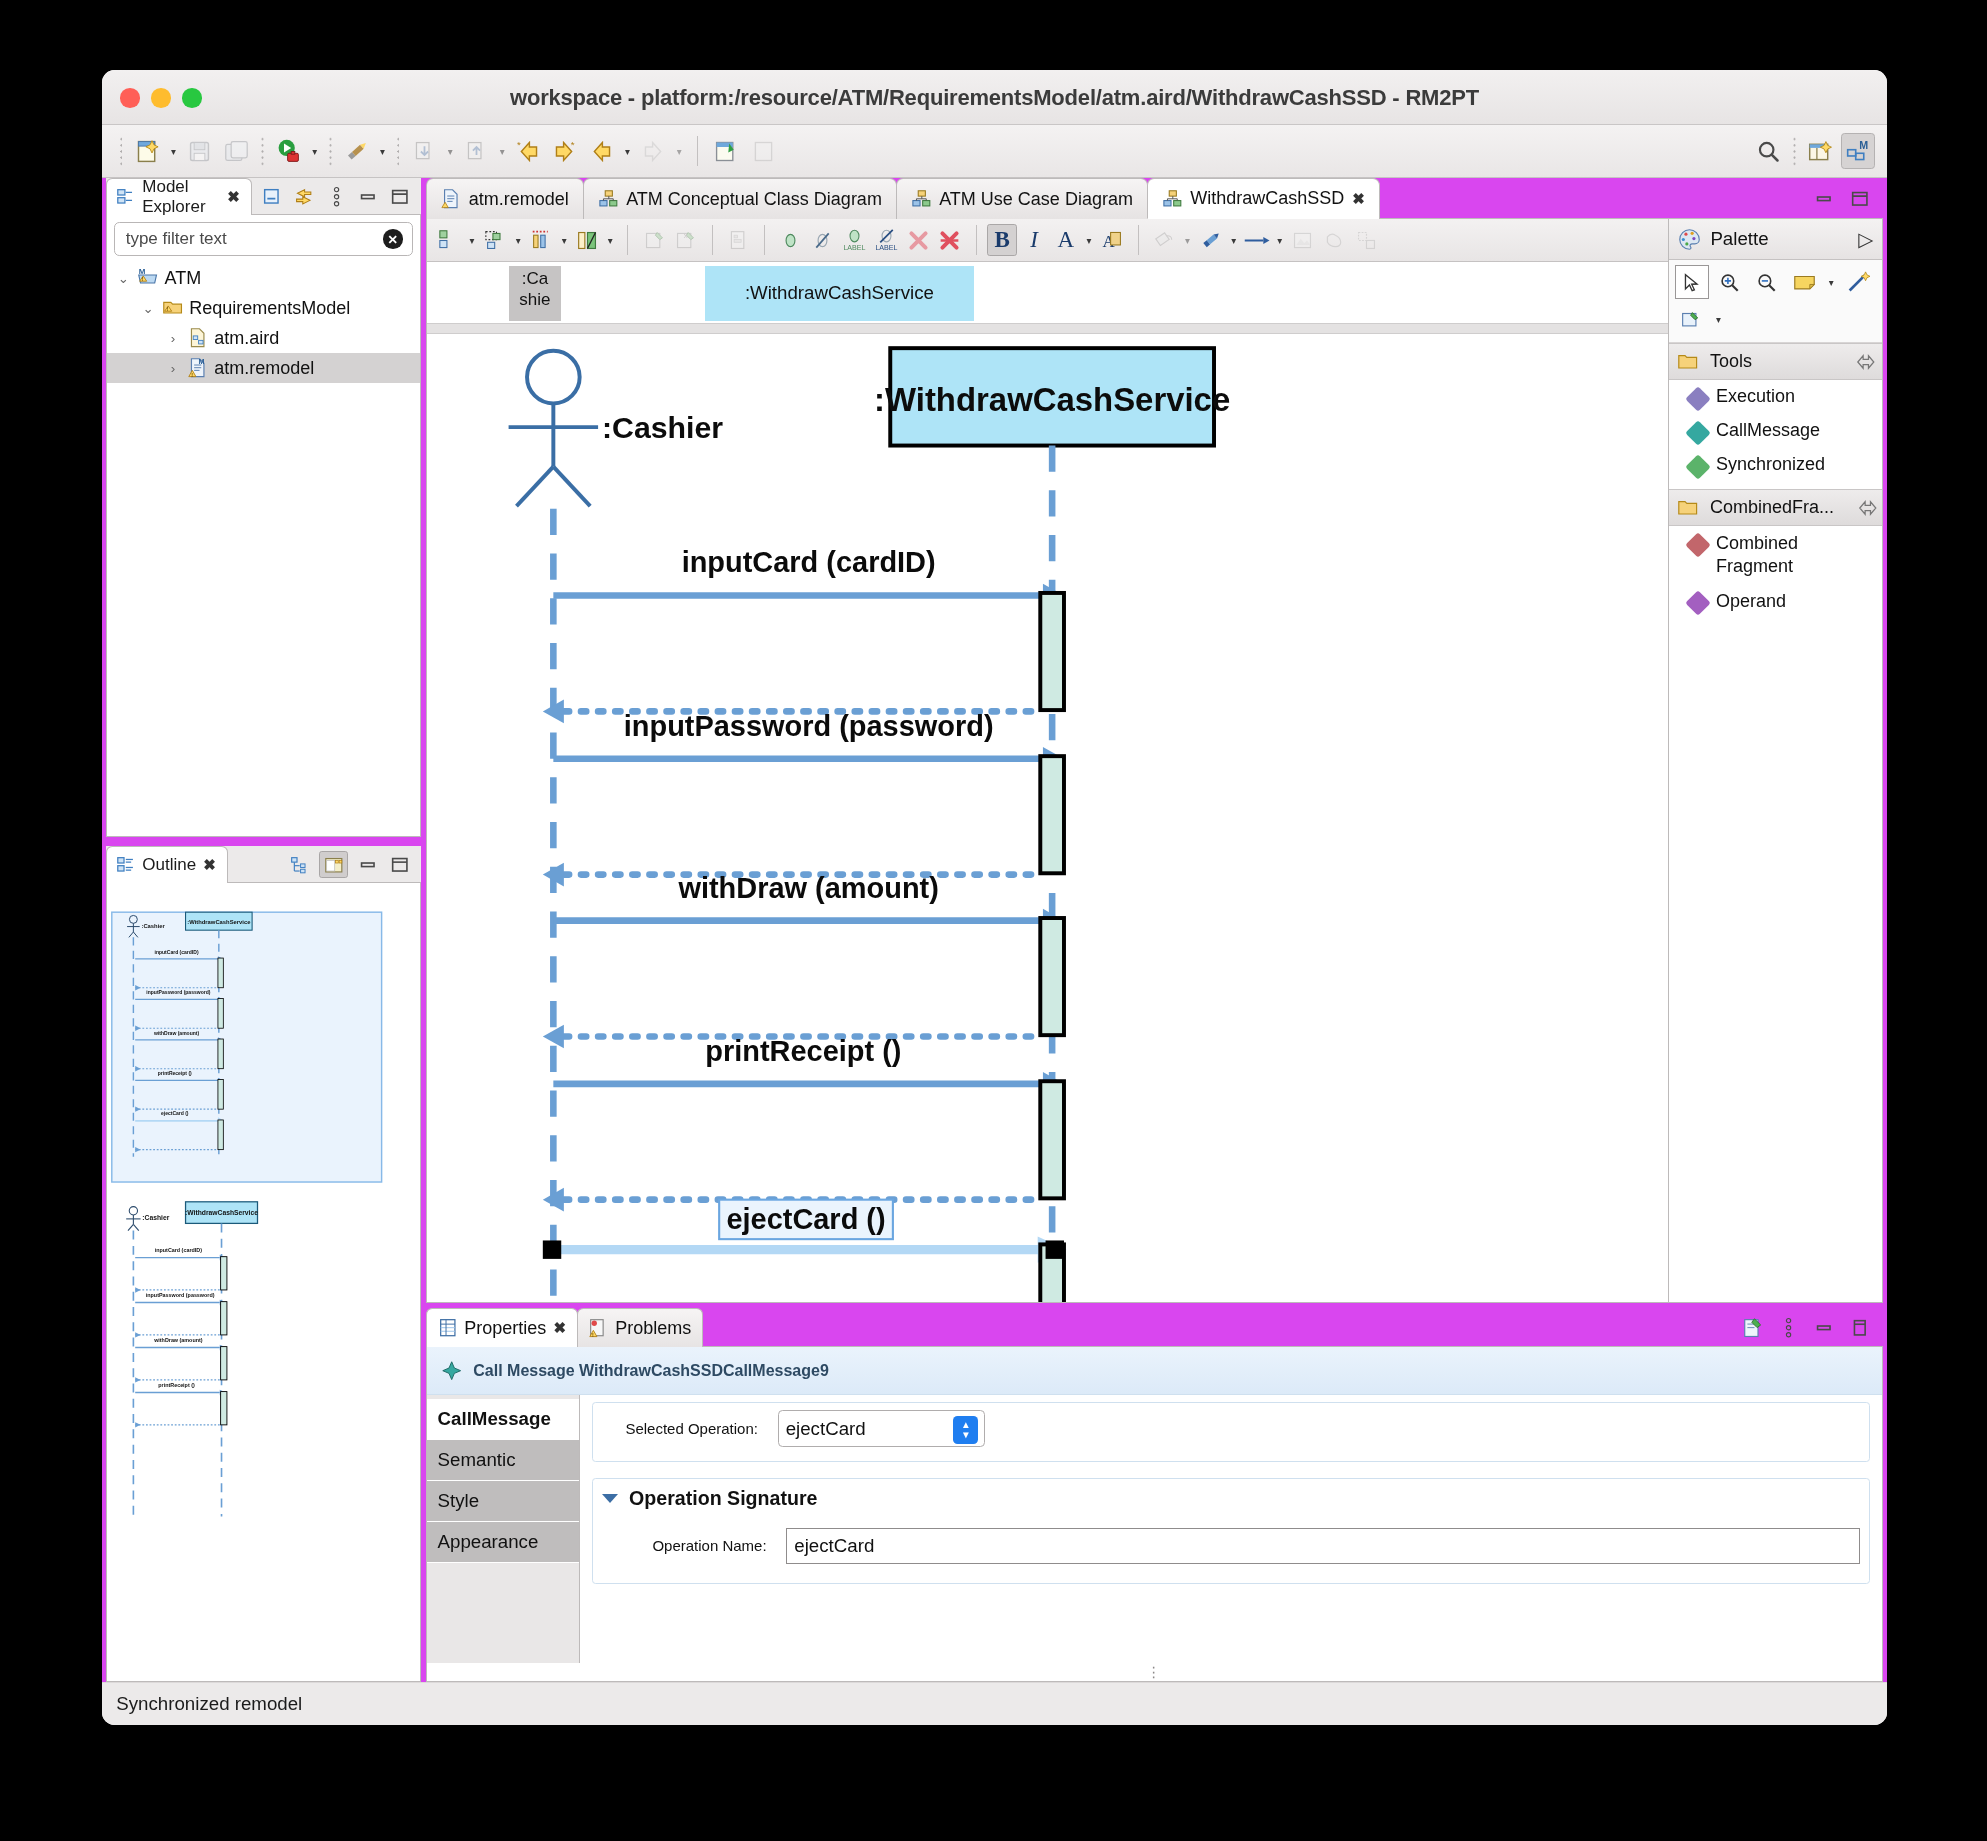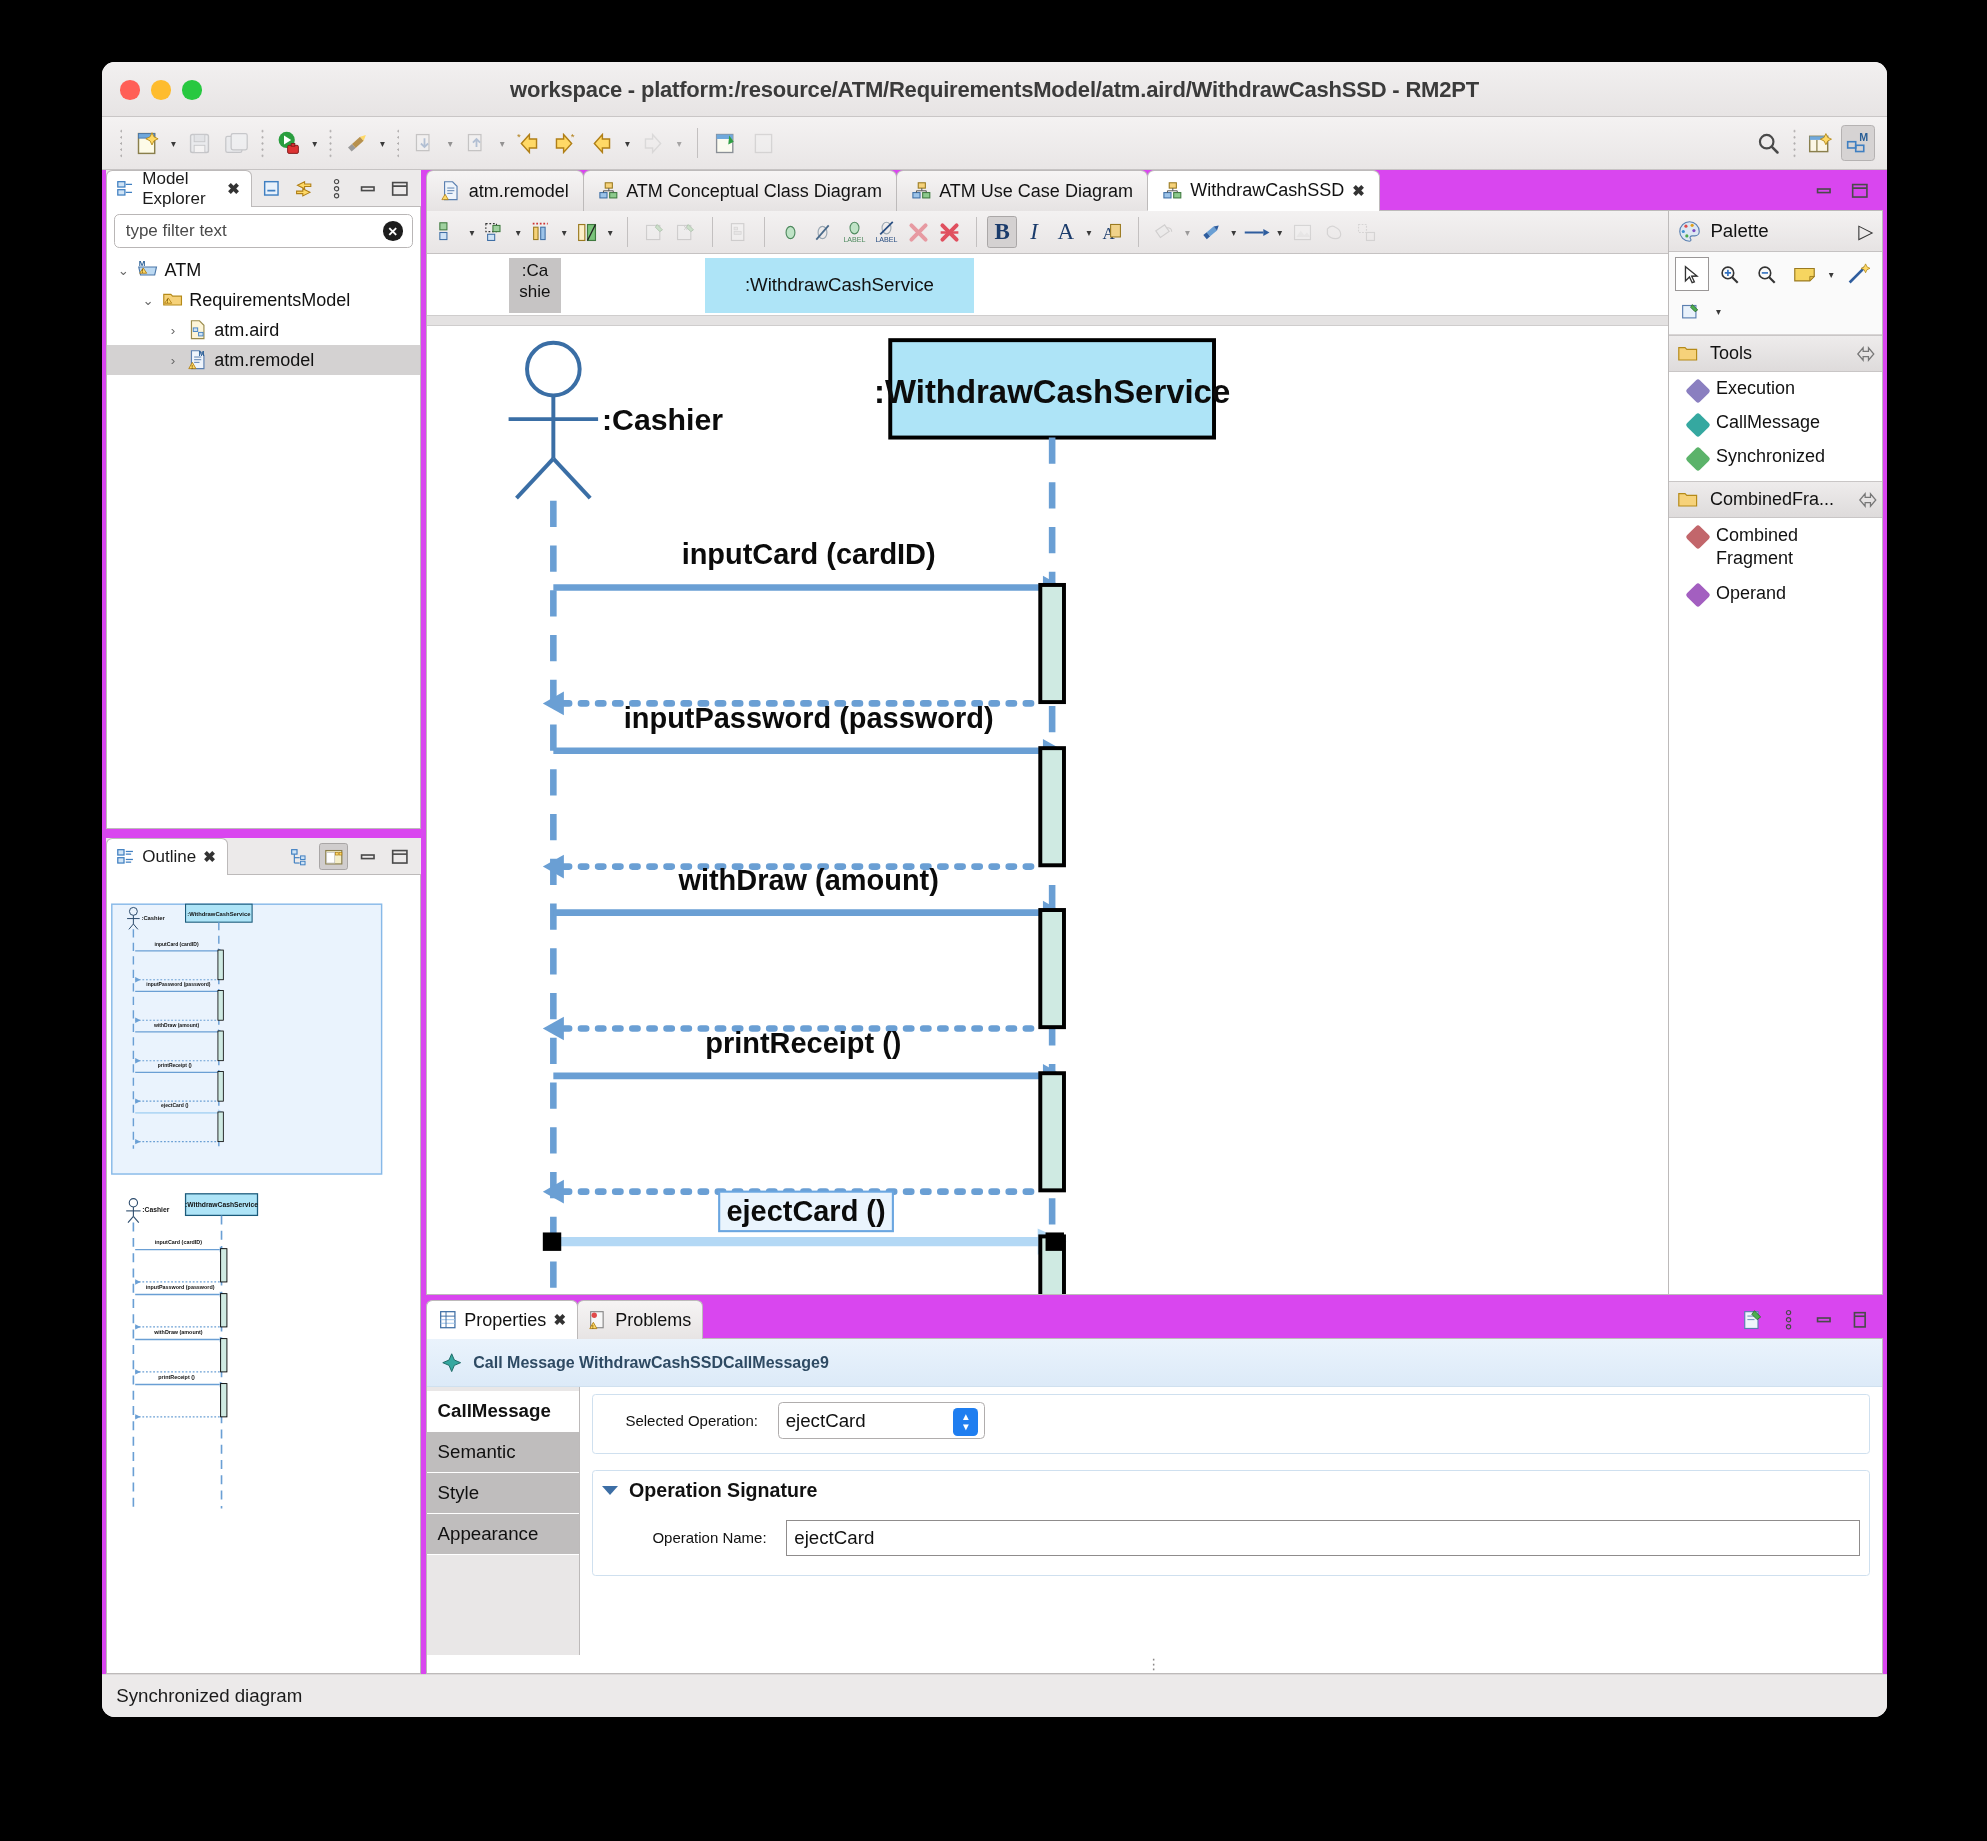--- a/index.html
+++ b/index.html
@@ -5,21 +5,21 @@
   * { box-sizing: border-box; }
   html, body {
     margin: 0; padding: 0;
     background: #000;
     width: 1987px; height: 1841px;
     overflow: hidden;
     font-family: "Liberation Sans", sans-serif;
   }
   #window {
     position: absolute;
-    left: 102px; top: 62px;
+    left: 102px; top: 70px;
     width: 1785px; height: 1655px;
     background: #eceaea;
     border-radius: 12.5px;
     box-shadow: 0 5.3px 23px rgba(0,0,0,.55);
     overflow: hidden;
     display: flex;
     flex-direction: column;
   }
 
   
@@ -1186,16 +1186,16 @@
             </div>
           </div>
           <div class="prop-grip">⋮</div>
         </div>
       </div>
 
     </div>
   </div>
 
   <div class="statusbar">
-    <span>Synchronized diagram</span>
+    <span>Synchronized remodel</span>
   </div>
 </div>
 
 
 </body></html>

